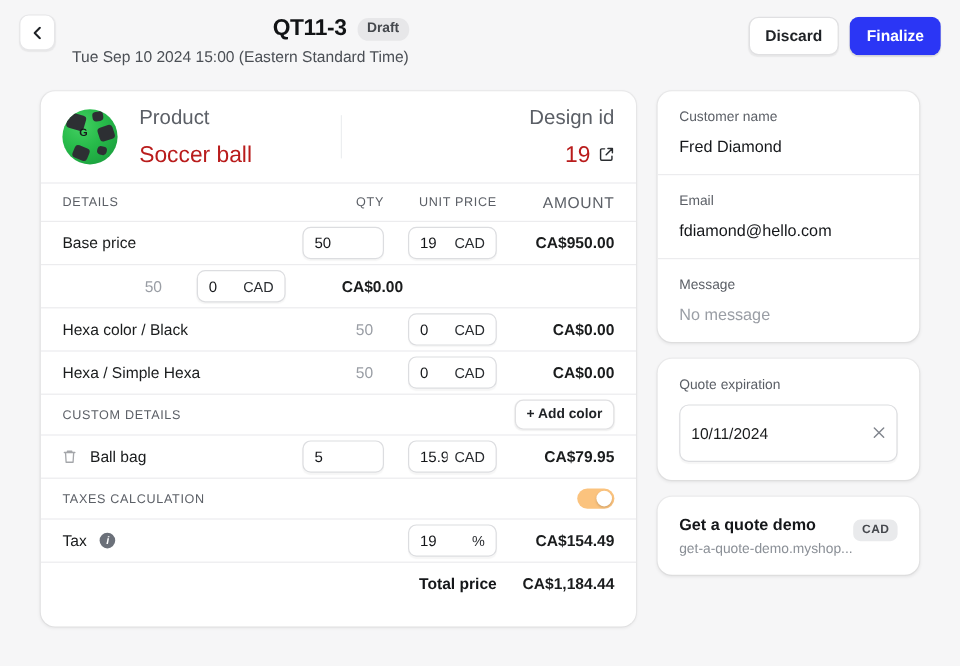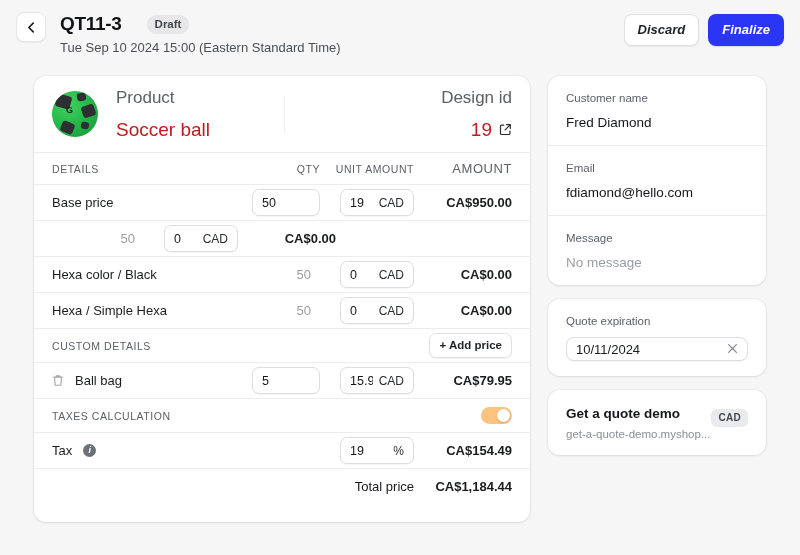--- a/index.html
+++ b/index.html
@@ -20,38 +20,38 @@
   }
   .back-btn {
     width: 30px; height: 30px; flex: 0 0 30px;
     background: #fff; border: 1px solid #e6e6e8; border-radius: 8px;
     display: flex; align-items: center; justify-content: center;
     box-shadow: 0 1px 1px rgba(16,17,19,.06);
     cursor: pointer;
   }
   .back-btn svg { display: block; }
   .title-block { margin-left: 14px; padding-top: 1px; }
-  .title-row { display: flex; align-items: center; gap: 25px; }
+  .title-row { display: flex; align-items: center; gap: 9px; justify-content: flex-end; }
   .title {
     font-size: 19px; font-weight: bold; letter-spacing: -0.3px; color: #121416;
   }
   .pill-draft {
     background: #e7e7e9; color: #45484d;
     font-size: 11.5px; font-weight: bold;
     padding: 2px 8px; border-radius: 9px; line-height: 15px;
   }
   .subtitle {
     margin-top: 5px; font-size: 13px; color: #4b4f55; font-weight: normal;
   }
   .topbar-actions {
     margin-left: auto; display: flex; align-items: center; gap: 9px; padding-top: 2px;
   }
   .btn {
     font-size: 13px; font-weight: bold; border-radius: 8px; cursor: pointer;
-    padding: 7px 13px; line-height: 16px; border: 1px solid transparent; font-style: italic;
+    padding: 7px 13px; line-height: 16px; border: 1px solid transparent;
   }
   .btn-default {
     background: #fff; color: #1f2226; border-color: #e0e0e2;
     box-shadow: 0 1px 1px rgba(16,17,19,.06);
   }
   .btn-primary {
     background: #2b36f5; color: #fff;
     box-shadow: 0 1px 1px rgba(16,17,19,.12);
   }
 
@@ -152,39 +152,39 @@
   .info-dot {
     width: 13px; height: 13px; border-radius: 50%; background: #6b7079;
     color: #fff; font-size: 9px; font-weight: bold; line-height: 13px;
     text-align: center; font-style: italic; flex: 0 0 13px; cursor: pointer;
   }
   .total-row {
     display: flex; align-items: center; padding: 0 18px; height: 36px;
     border-top: 1px solid #ececee;
   }
   .total-label {
-    margin-left: auto; font-size: 13px; font-weight: normal; color: #15171a;
+    margin-left: auto; font-size: 13px; font-weight: bold; color: #15171a;
     width: 98px; text-align: right; padding-right: 0;
   }
   .total-value {
     width: 98px; flex: 0 0 98px; text-align: right;
     font-size: 13px; font-weight: bold;
   }
   .card-foot { height: 18px; }
 
   
   .side-sec { padding: 16px 18px 15px 18px; }
   .side-sec + .side-sec { border-top: 1px solid #ececee; }
   .side-label { font-size: 11.5px; color: #5b5f66; }
   .side-value { font-size: 13.5px; color: #15171a; margin-top: 11px; }
   .side-value.muted { color: #9a9ea5; }
   .card + .card { margin-top: 14px; }
   .date-input {
     margin-top: 10px; display: flex; align-items: center;
-    border: 1px solid #dcdde0; border-radius: 8px; height: 24px;
+    border: 1px solid #dcdde0; border-radius: 8px; height: 48px;
     padding: 0 9px; font-size: 13px; background: #fff;
     box-shadow: 0 1px 1px rgba(16,17,19,.04); cursor: text;
   }
   .date-input .x { margin-left: auto; color: #80858d; }
   .store-row { display: flex; align-items: flex-start; }
   .store-title { font-size: 13.5px; font-weight: bold; color: #15171a; }
   .store-url { font-size: 11.5px; color: #8a8f96; margin-top: 7px; }
   .badge-cur {
     margin-left: auto; background: #e9eaec; color: #45484d;
     font-size: 10px; font-weight: bold; letter-spacing: .3px;
@@ -244,21 +244,21 @@
                   <path d="M8.2 1.8h4v4M12.2 1.8 6.6 7.4" fill="none" stroke="#2a2d31" stroke-width="1.3" stroke-linecap="round" stroke-linejoin="round"></path>
                 </svg>
             </span>
           </div>
         </div>
       </div>
 
       <div class="thead">
         <div class="c-details">DETAILS</div>
         <div class="c-qty">QTY</div>
-        <div class="c-price">UNIT AMOUNT</div>
+        <div class="c-price">UNIT PRICE</div>
         <div class="c-amount">AMOUNT</div>
       </div>
 
       <div class="row">
         <div class="c-details">Base price</div>
         <div class="c-qty">
           <span class="inp inp-qty">
             <span>50</span>
           </span>
         </div>
@@ -307,21 +307,21 @@
           <span class="inp inp-price">
             <span class="val">0</span>
             <span class="cur">CAD</span>
           </span>
         </div>
         <div class="c-amount">CA$0.00</div>
       </div>
 
       <div class="section-row">
         <div class="section-label">CUSTOM DETAILS</div>
-        <button class="btn-add">+ Add price</button>
+        <button class="btn-add">+ Add color</button>
       </div>
 
       <div class="row">
         <div class="c-details">
           <span class="trash">
             <svg width="12" height="13" viewBox="0 0 12 13">
                 <path d="M1.6 3.1h8.8M4.2 3.1V1.9h3.6v1.2M2.6 3.1l.5 8.1h5.8l.5-8.1" fill="none" stroke="#5b5f66" stroke-width="1.1" stroke-linecap="round" stroke-linejoin="round"></path>
               </svg>
           </span>
           <span>Ball bag</span>

